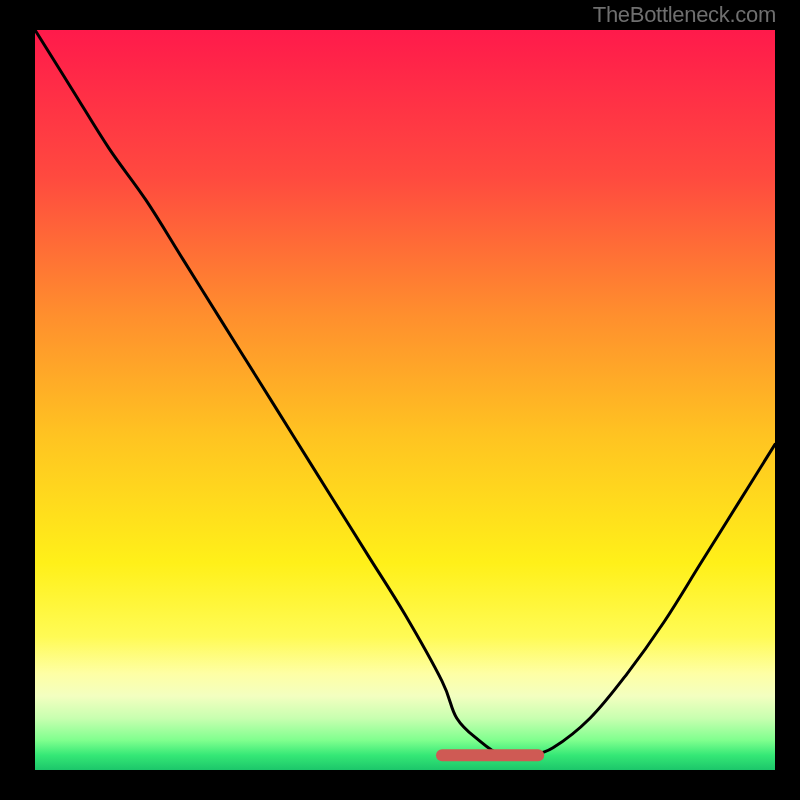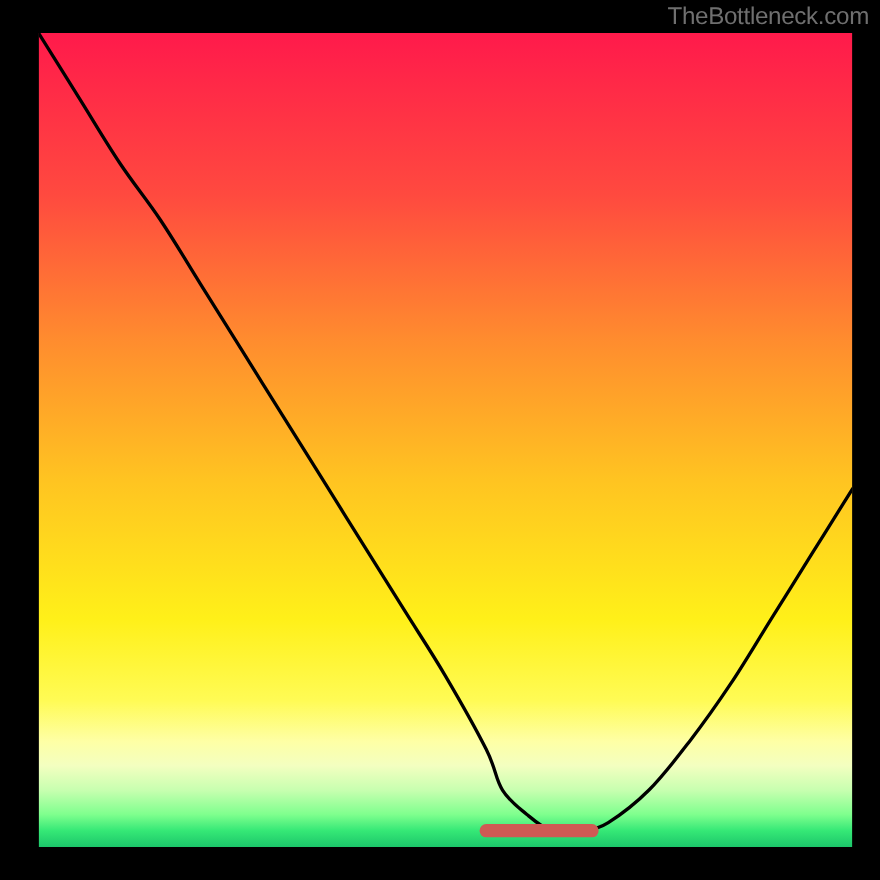--- a/index.html
+++ b/index.html
@@ -15,21 +15,21 @@
     position: absolute;
     left: 0;
     top: 0;
     width: 800px;
     height: 800px;
     background: #000;
   }
   .watermark {
     position: absolute;
     top: 2px;
-    right: 10px;
+    right: 24px;
     color: #6f6f6f;
     font-size: 22px;
     letter-spacing: -0.3px;
     font-weight: 400;
   }
   .plot-area {
     position: absolute;
     left: 35px;
     top: 30px;
     width: 740px;

